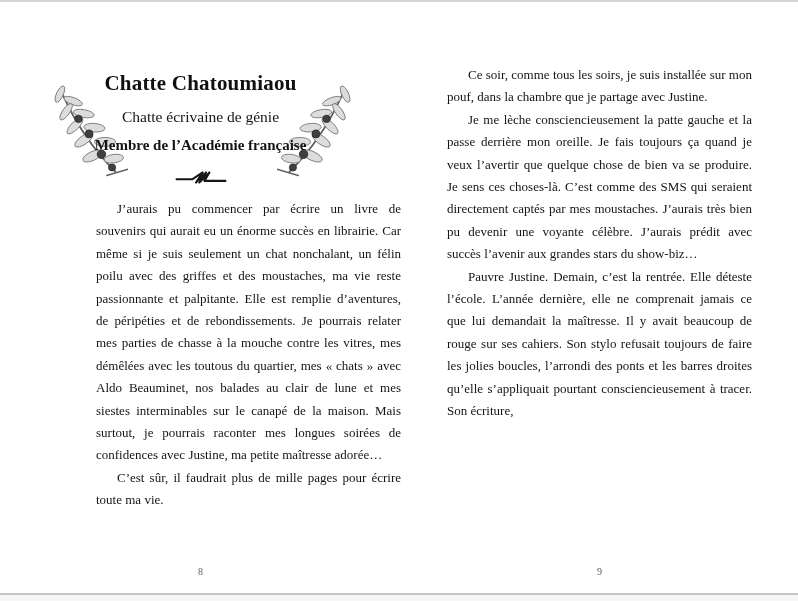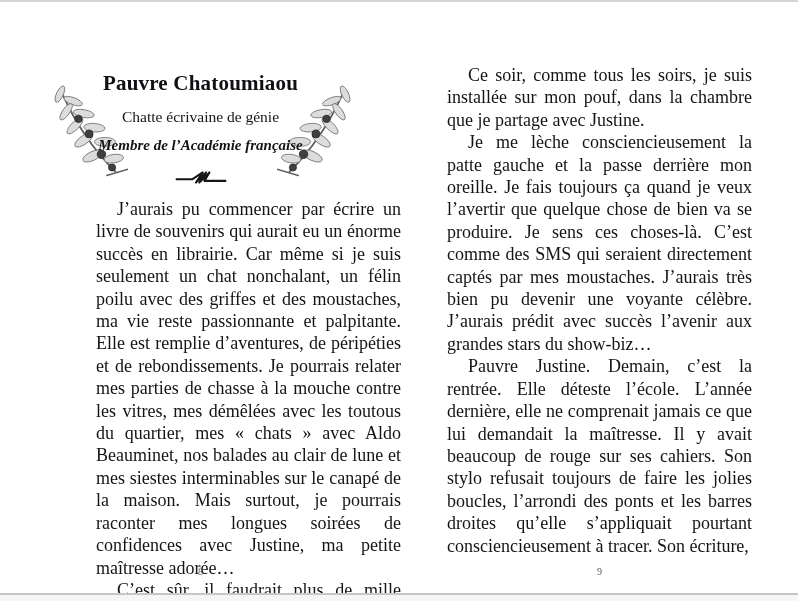--- a/index.html
+++ b/index.html
@@ -36,36 +36,36 @@
     color: #101014;
   }
   .author-subtitle {
     position: absolute; top: 108px; left: 0; width: 100%;
     margin: 0;
     font-size: 15.5px; 
   }
   .author-affiliation {
     position: absolute; top: 137px; left: 0; width: 100%;
     margin: 0;
-    font-size: 15px; font-weight: bold; font-style: italic;
+    font-size: 15px; font-weight: bold;
   }
   .branch { position: absolute; top: 83px; width: 92px; height: 100px; }
   .branch svg { width: 100%; height: 100%; }
   .branch-left  { left: -12px; }
   .branch-right { right: -16px; transform: scaleX(-1); }
   .divider {
     position: absolute; top: 169px; left: 0; width: 100%;
     text-align: center;
   }
   .divider svg { width: 54px; height: 17px; }
 
   
   .body-text {
     position: absolute; left: 0; width: 305px;
-    font-size: 18px; line-height: 22.4px;
+    font-size: 13px; line-height: 22.4px;
     text-align: justify;
   }
   .page-left  .body-text { top: 198px; margin-left: 48px; }
   .page-right .body-text { top: 64px; }
   .body-text p { margin: 0; text-indent: 21px; }
 
   .page-number {
     position: absolute; top: 566px; left: 0; width: 100%;
     text-align: center;
     font-size: 10px; color: #5c5c66;
@@ -128,21 +128,21 @@
           </g>
           <g fill="#3f3f3f" stroke="#2e2e2e" stroke-width="1">
             <circle cx="48" cy="40" r="4.2"></circle>
             <circle cx="60" cy="57" r="4.5"></circle>
             <circle cx="74" cy="80" r="4.8"></circle>
             <circle cx="86" cy="95" r="4"></circle>
           </g>
         </svg>
       </span>
 
-      <h1 class="author-name">Pauvre Chatoumiaou</h1>
+      <h1 class="author-name">Chatte Chatoumiaou</h1>
       <p class="author-subtitle">Chatte écrivaine de génie</p>
       <p class="author-affiliation">Membre de l’Académie française</p>
 
       <div class="divider">
         <svg viewBox="0 0 64 16" xmlns="http://www.w3.org/2000/svg">
           <path d="M3 10 H22 L34 2 L26 14 L38 2 L30 14 L42 2 L36 12 H61" fill="none" stroke="#151515" stroke-width="2.4" stroke-linecap="round" stroke-linejoin="round"></path>
         </svg>
       </div>
     </header>
 

